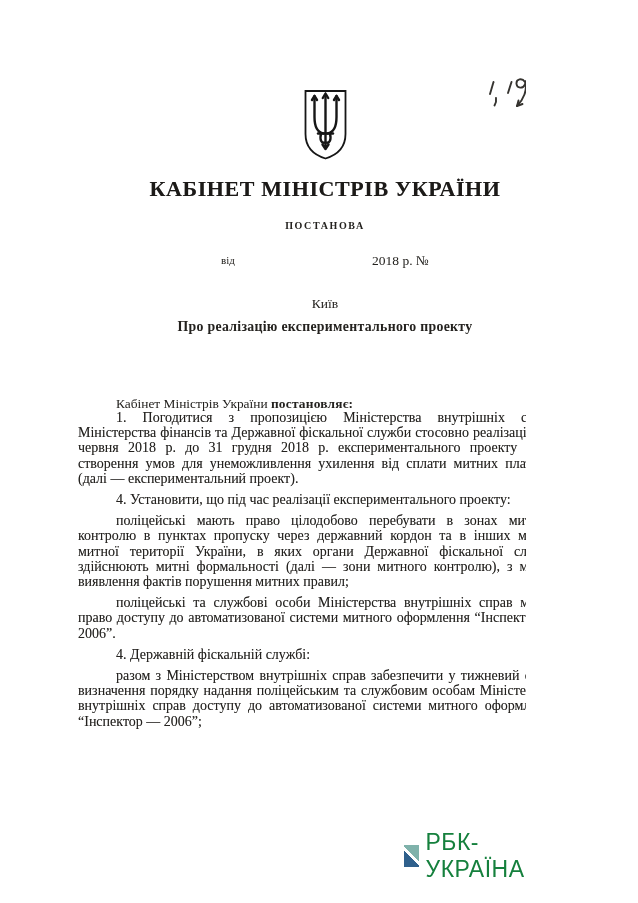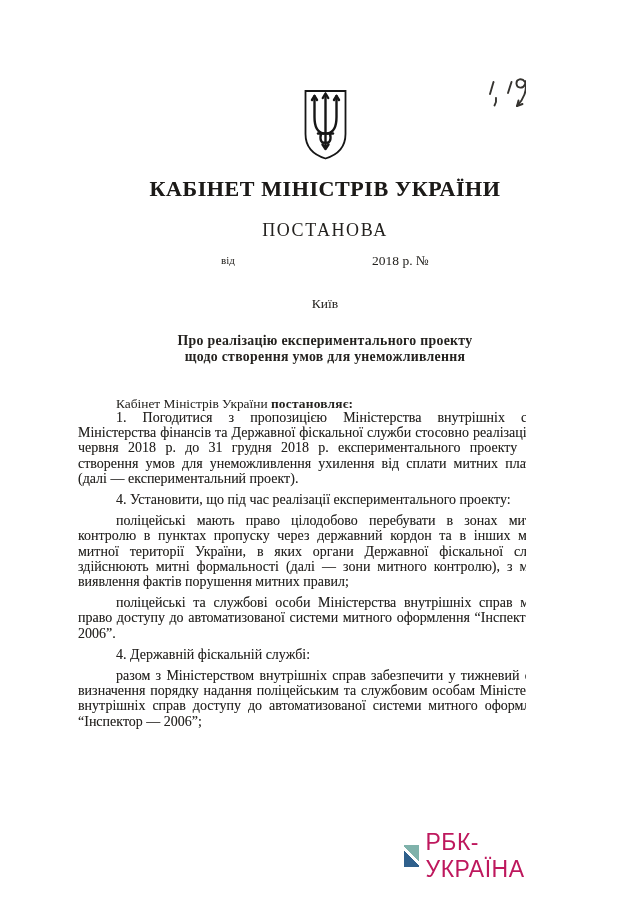--- a/index.html
+++ b/index.html
@@ -20,30 +20,30 @@
   .org-title {
     top: 176px;
     font-size: 22px;
     font-weight: bold;
     letter-spacing: 0.6px;
     color: #1c1a18;
     text-shadow: 0 0 0.5px rgba(20,20,20,0.45);
   }
   .doc-type {
     top: 220px;
-    font-size: 18px;
-    font-weight: normal;
+    font-size: 10px;
+    font-weight: bold;
     letter-spacing: 1.6px;
   }
   .date-prefix { left: 221px; top: 254px; font-size: 11px; }
   .date-value  { left: 372px; top: 253px; font-size: 13.5px; text-align: right; }
   .city        { top: 296px; font-size: 13.5px; }
 
   .doc-title {
-    top: 333px;
+    top: 319px;
     font-size: 13.8px;
     font-weight: bold;
     line-height: 15.9px;
     letter-spacing: 0.3px;
   }
 
   
   .preamble {
     left: 78px; top: 396px; width: 480px;
     font-size: 13.4px;
@@ -63,21 +63,21 @@
   
   .watermark { left: 404px; top: 829px; display: flex; align-items: center; }
   .wm-icon {
     width: 21px; height: 22px; margin-right: 7px;
     background: linear-gradient(45deg, #2f608c 0%, #2f608c 44%, #ffffff 44%, #ffffff 56%, #7fb2ab 56%, #7fb2ab 100%);
   }
   .wm-text {
     font-family: "Liberation Sans", sans-serif;
     font-size: 23px;
     letter-spacing: 0.5px;
-    color: #be185d;
+    color: #15803d;
   }
 
   
   .faint-line { left: 633px; top: 170px; width: 1px; height: 57px; background: #c9c9c6; }
   .bar-bulb   { left: 631px; top: 645px; width: 5px; height: 17px; background: #0b0b0b; border-radius: 3px; }
   .bar-main   { left: 632.5px; top: 654px; width: 2.5px; height: 249px; background: #0b0b0b; }
   .bar-lower  { left: 631.5px; top: 752px; width: 4.5px; height: 151px; background: #080808; border-radius: 2px 0 0 0; }
   .edge-tick  { left: 623px; top: 833px; width: 7px; height: 2px; background: #8f8f8b; transform: rotate(-10deg); }
 
   .handwriting { left: 484px; top: 71px; width: 58px; height: 44px; }
@@ -117,21 +117,20 @@
 
   <div class="abs center-stack doc-type">ПОСТАНОВА</div>
 
   <div class="abs date-prefix">від</div>
   <div class="abs date-value">2018 р. №</div>
 
   <div class="abs center-stack city">Київ</div>
 
   <div class="abs center-stack doc-title">
     <div>Про реалізацію експериментального проекту</div>
-    <div>щодо створення умов для унеможливлення</div>
   </div>
 
   <div class="abs preamble"><span>Кабінет Міністрів України </span><b>постановляє:</b></div>
 
   <div class="abs body-text">
       <p class="para">1. Погодитися з пропозицією Міністерства внутрішніх справ, Міністерства фінансів та Державної фіскальної служби стосовно  реалізації з 21 червня 2018 р. до 31 грудня 2018 р. експериментального проекту щодо створення умов для унеможливлення ухилення від сплати митних платежів (далі — експериментальний проект).</p>
       <p class="para">4. Установити, що під час реалізації експериментального проекту:</p>
       <p class="para">поліцейські мають право цілодобово перебувати в зонах митного контролю в пунктах пропуску через державний кордон та в інших місцях митної території України, в яких органи Державної фіскальної служби здійснюють митні формальності (далі — зони митного контролю), з метою виявлення фактів порушення митних правил;</p>
       <p class="para">поліцейські та службові особи Міністерства внутрішніх справ мають право доступу до автоматизованої системи митного оформлення “Інспектор — 2006”.</p>
       <p class="para">4. Державній фіскальній службі:</p>

